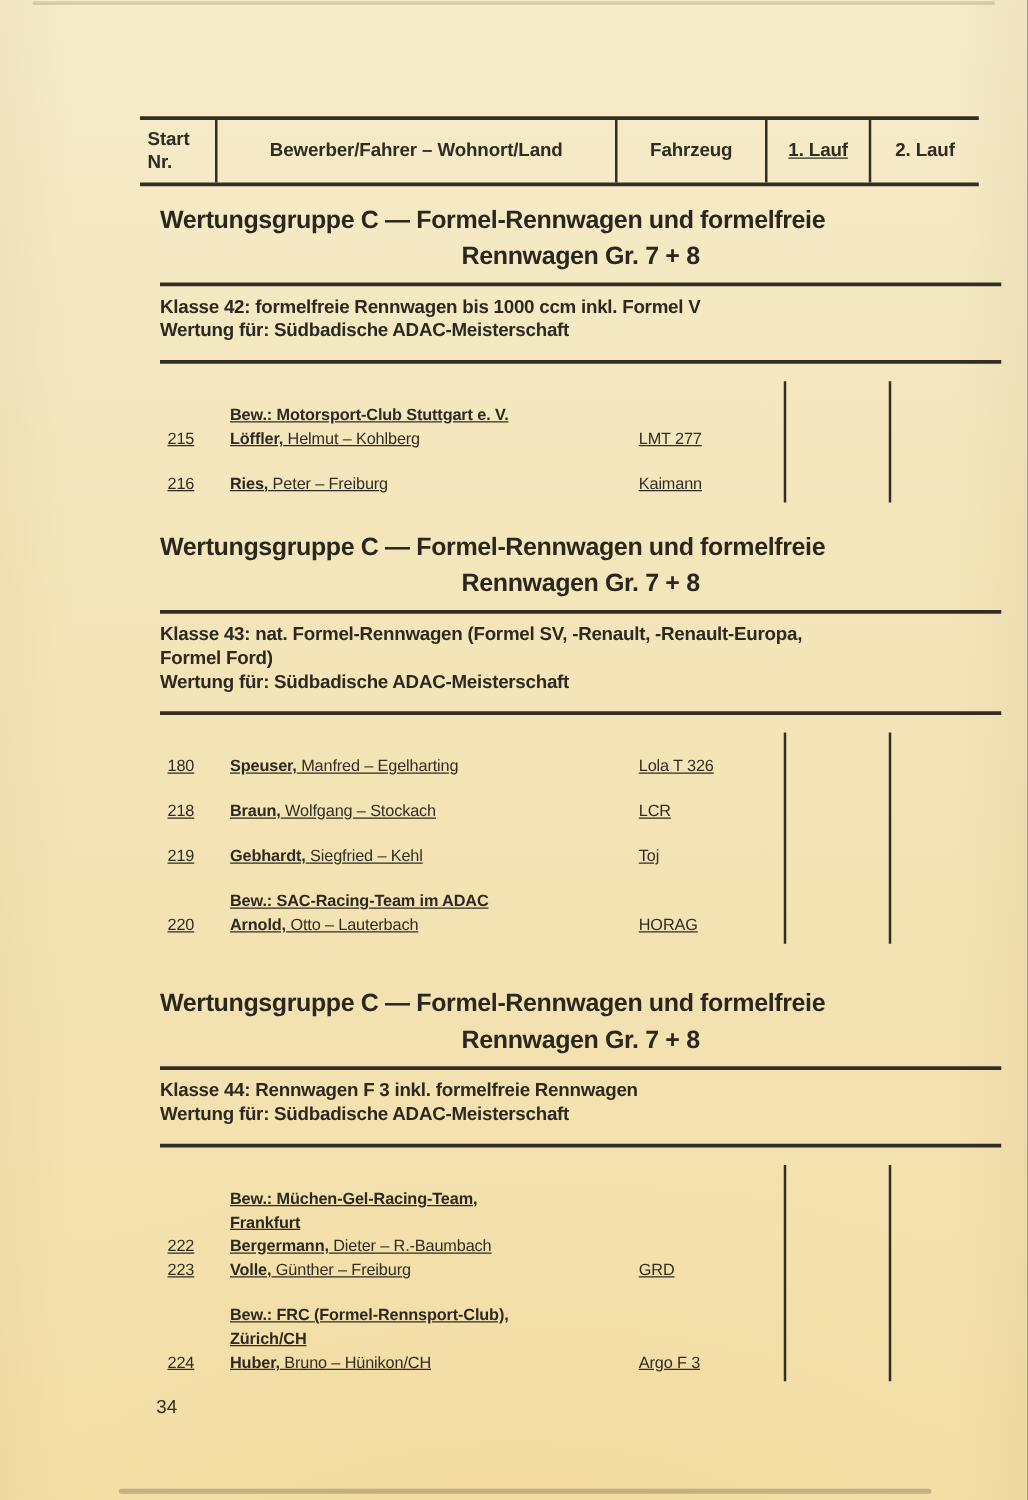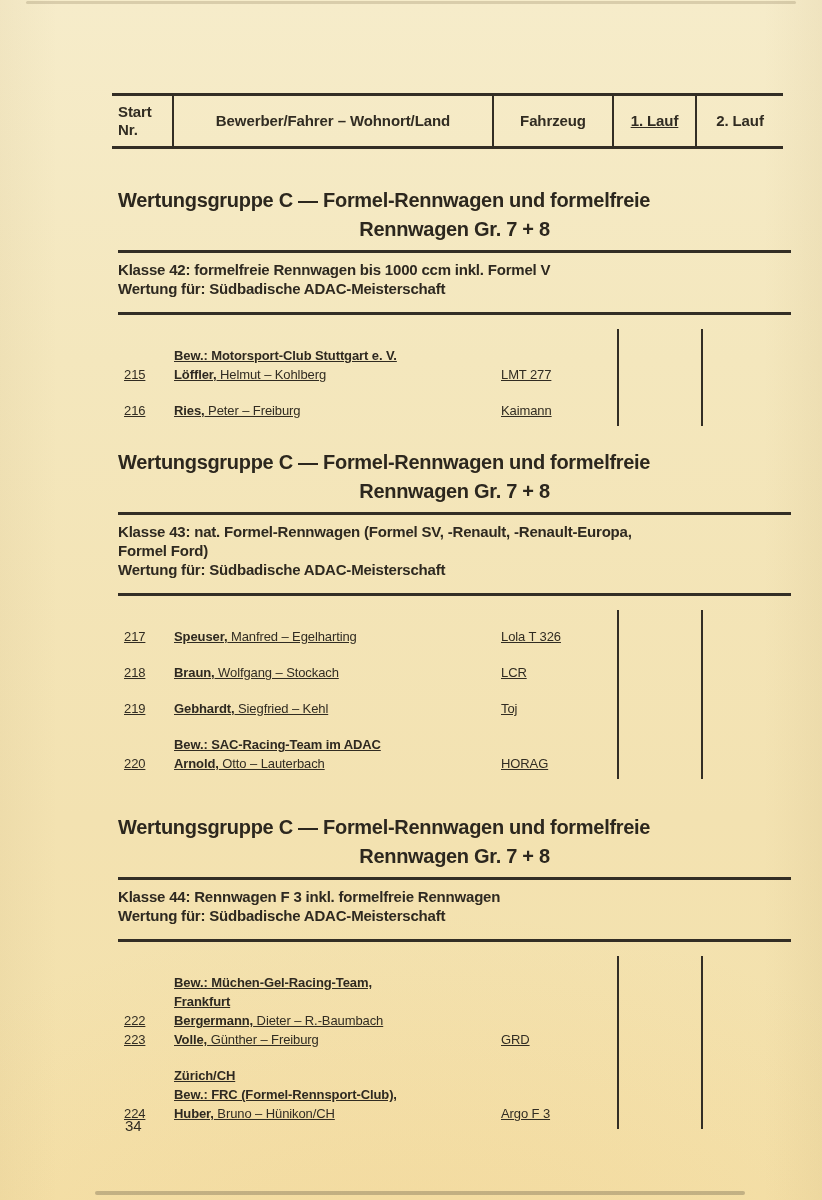--- a/index.html
+++ b/index.html
@@ -29,21 +29,21 @@
     font-size:15px;font-weight:bold;letter-spacing:-0.1px;
   }
   .entry-table-header .cell{
     box-sizing:border-box;display:flex;align-items:center;justify-content:center;
     border-left:2px solid #332e25;text-align:center;line-height:18px;
   }
   .entry-table-header .cell:first-child{border-left:none;justify-content:flex-start;padding-left:6px;text-align:left;}
   .c-start{width:60px;}.c-bewerber{width:320px;}.c-fahrzeug{width:120px;}.c-lauf1{width:83px;text-decoration:underline;}.c-lauf2{width:88px;}
 
   
-  .section{position:absolute;left:118px;width:673px;margin-top:24px;}
+  .section{position:absolute;left:128px;width:673px;}
   .section.s0{top:162px;}
   .section.s1{top:424px;}
   .section.s2{top:789px;}
   .heading{
     font-size:20px;font-weight:bold;line-height:29px;letter-spacing:-0.3px;
     color:#2c271e;margin-bottom:6px;
   }
   .heading .h1{text-align:left;}
   .heading .h2{text-align:center;}
   .rule{height:3px;background:#332e25;}
@@ -128,21 +128,21 @@
     <div class="klasse">
       <div>Klasse 43: nat. Formel-Rennwagen (Formel SV, -Renault, -Renault-Europa,</div>
       <div>Formel Ford)</div>
       <div>Wertung für: Südbadische ADAC-Meisterschaft</div>
     </div>
     <div class="rule"></div>
     <div class="body">
       <div class="vline v1"></div>
       <div class="vline v2"></div>
     <div class="line entry">
-          <div class="num">217</div>
+          <div class="num">180</div>
           <div class="driver"><span class="bold">Speuser,</span><span> Manfred – Egelharting</span></div>
           <div class="vehicle">
             <div>Lola T 326</div>
           </div>
         </div>
         <div class="line entry">
           <div class="num">218</div>
           <div class="driver"><span class="bold">Braun,</span><span> Wolfgang – Stockach</span></div>
           <div class="vehicle">
             <div>LCR</div>
@@ -191,22 +191,22 @@
           <div class="driver"><span class="bold">Bergermann,</span><span> Dieter – R.-Baumbach</span></div>
         </div>
         <div class="line entry tight">
           <div class="num">223</div>
           <div class="driver"><span class="bold">Volle,</span><span> Günther – Freiburg</span></div>
           <div class="vehicle">
             <div>GRD</div>
           </div>
         </div>
         <div class="line bew">
+          <div>Bew.: FRC (Formel-Rennsport-Club),</div>
           <div>Zürich/CH</div>
-          <div>Bew.: FRC (Formel-Rennsport-Club),</div>
         </div>
         <div class="line entry">
           <div class="num">224</div>
           <div class="driver"><span class="bold">Huber,</span><span> Bruno – Hünikon/CH</span></div>
           <div class="vehicle">
             <div>Argo F 3</div>
           </div>
         </div>
       </div>
   </div>

